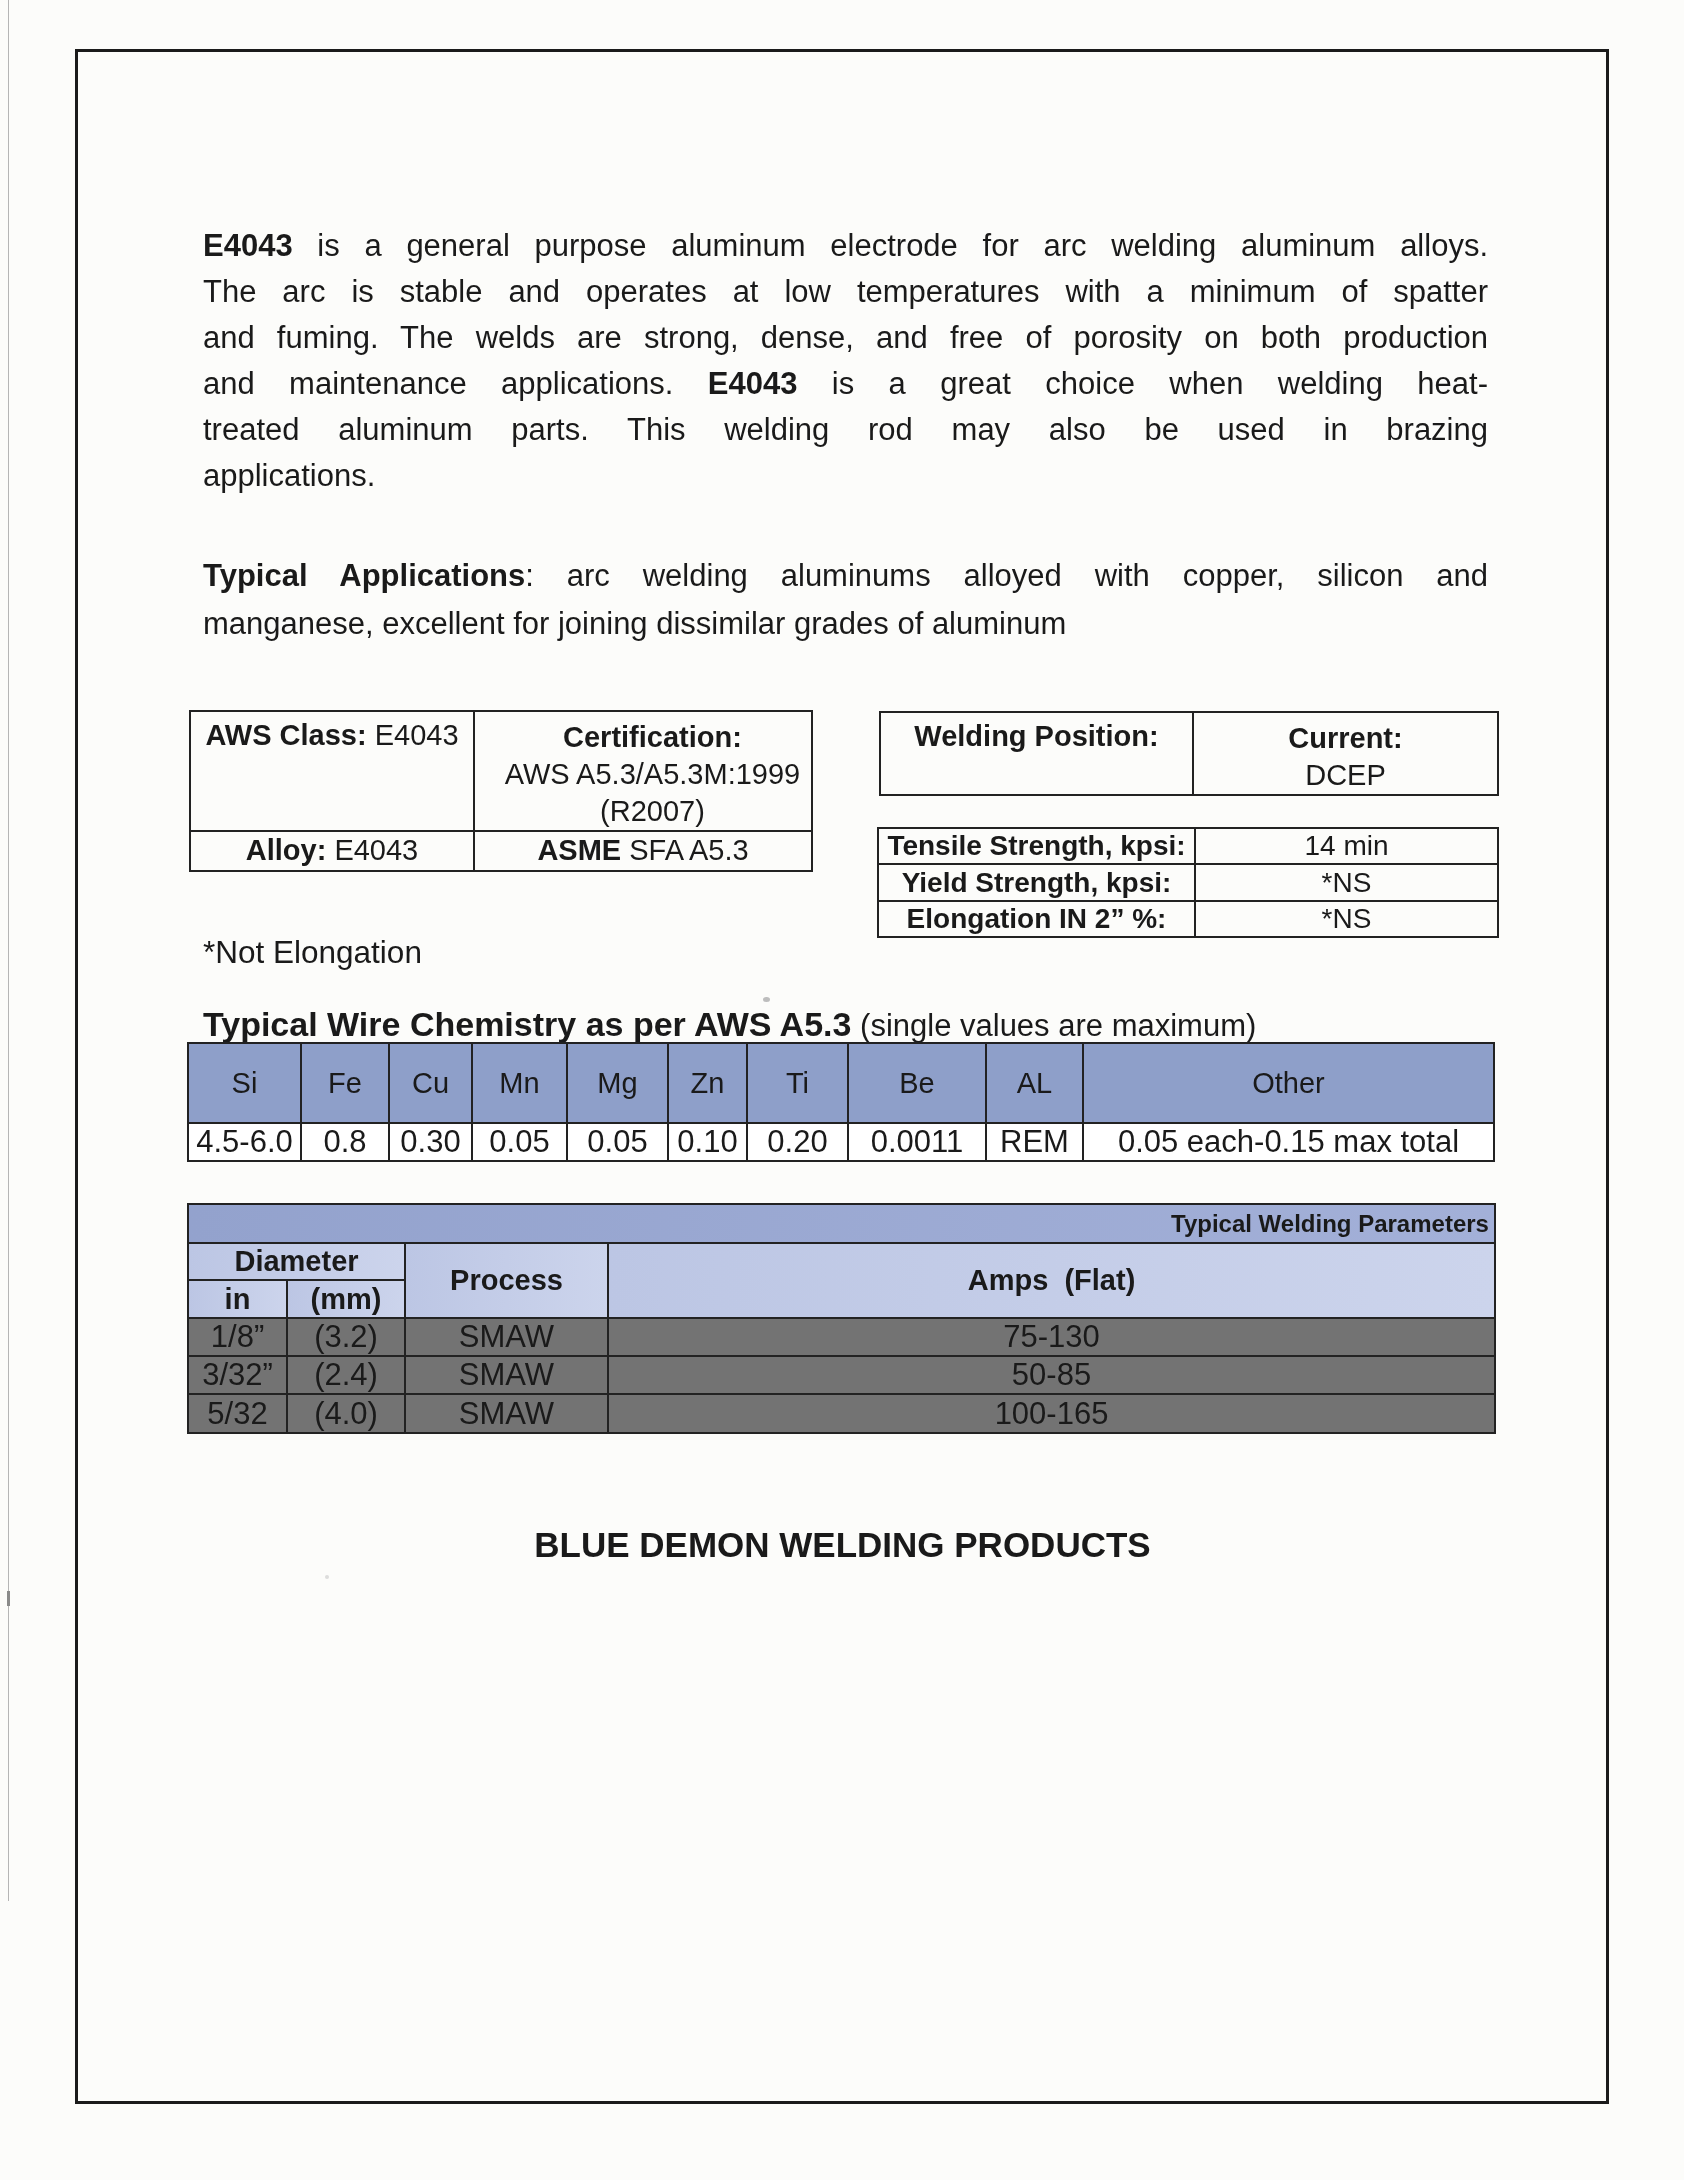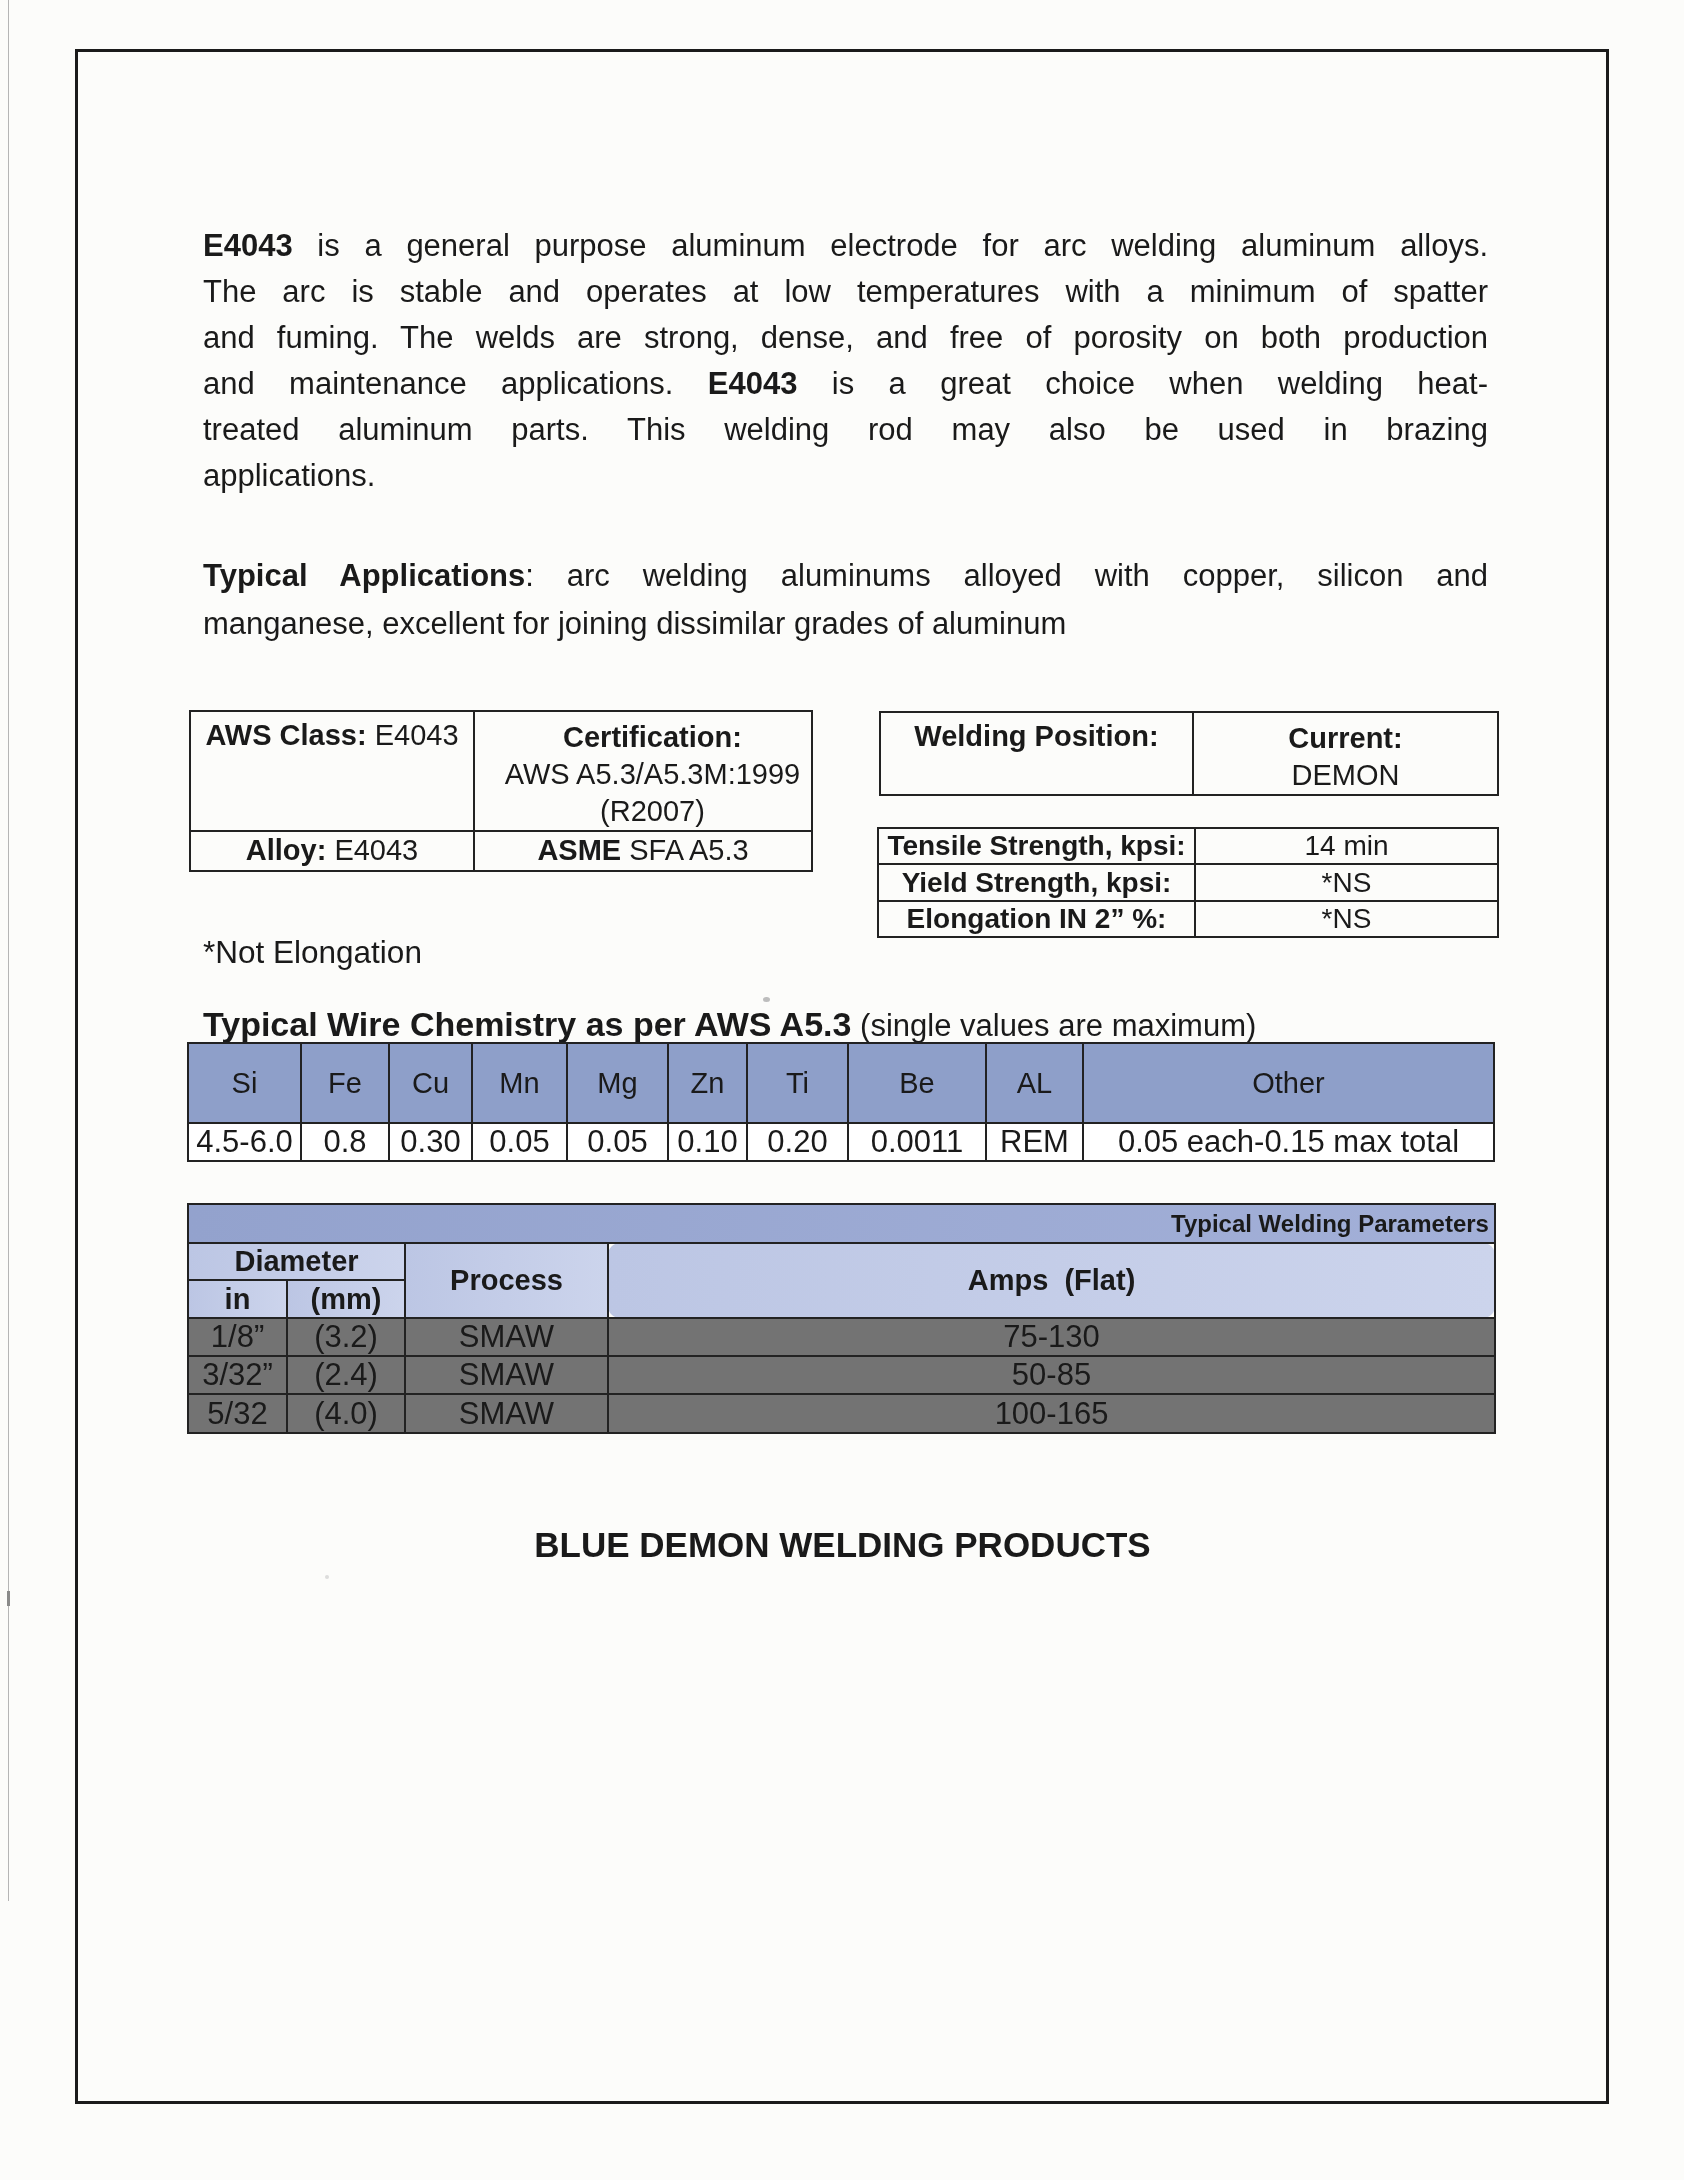--- a/index.html
+++ b/index.html
@@ -46,21 +46,21 @@
   .chem-table th{background:#8e9fc9;font-weight:normal;font-size:29px;height:78px;
                  vertical-align:middle;text-align:center;}
   .chem-table td{font-size:31px;height:36px;text-align:center;vertical-align:middle;background:#fff;}
 
   .param-table{left:187px;top:1203px;width:1307px;}
   .param-title{background:linear-gradient(90deg,#93a2cd,#a3b0d8);font-weight:bold;
                font-size:24px;height:37px;text-align:right;vertical-align:middle;}
   .param-sub{background:linear-gradient(90deg,#bcc6e4,#ccd4ec);font-weight:bold;
              font-size:29px;text-align:center;vertical-align:middle;}
   .param-table td.datacell{font-size:31px;text-align:center;vertical-align:middle;background:#737373;}
-  .pre{white-space:pre;border-radius:12px;}
+  .pre{white-space:pre;}
   .r1{height:35px;} .r2{height:36px;} .r3{height:37px;}
   .hd1{height:35px;} .hd2{height:36px;}
 
   .footer{position:absolute;left:75px;top:1525px;width:1535px;text-align:center;
           font-size:35px;font-weight:bold;}
 </style>
 </head>
 <body>
 
 <div class="page">
@@ -121,21 +121,21 @@
         <col style="width:313px">
         <col style="width:305px">
       </colgroup>
     <tbody>
         <tr>
       <td style="height:73px;">
         <b>Welding Position:</b>
       </td>
       <td style="height:73px;">
         <div class="cert-line"><b>Current:</b></div>
-        <div class="cert-line">DEMON</div>
+        <div class="cert-line">DCEP</div>
       </td>
     </tr>
   </tbody>
     </table>
 
   <table class="mech-table">
     <colgroup>
         <col style="width:317px">
         <col style="width:303px">
       </colgroup>

